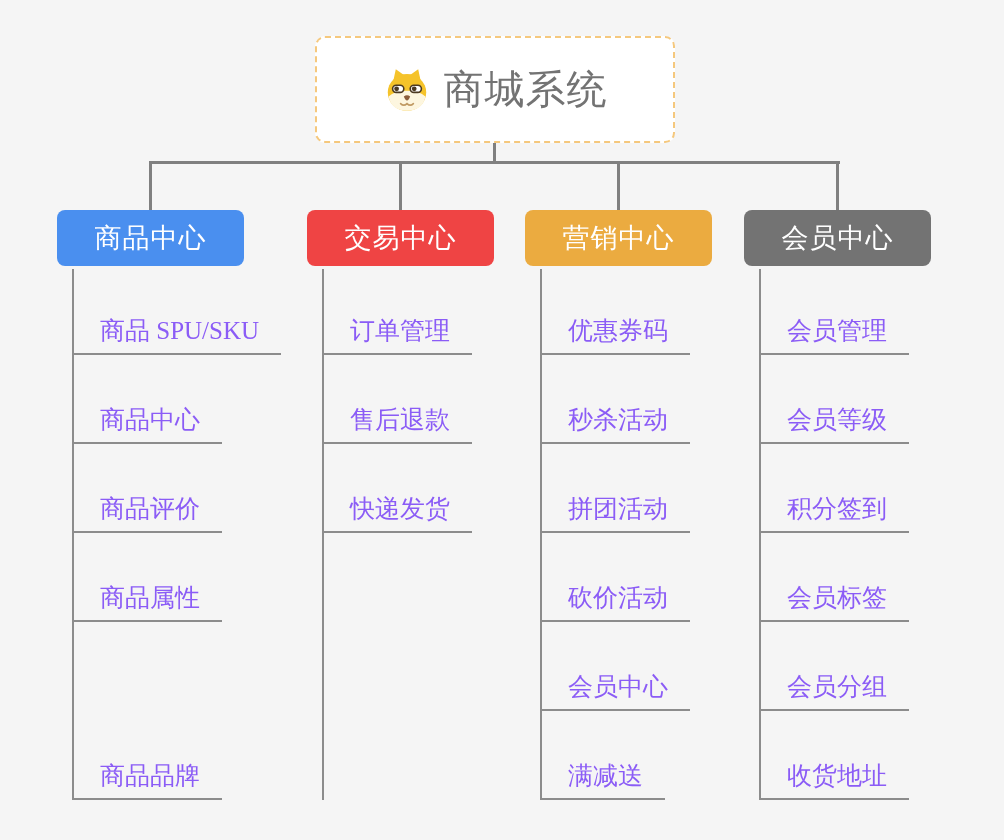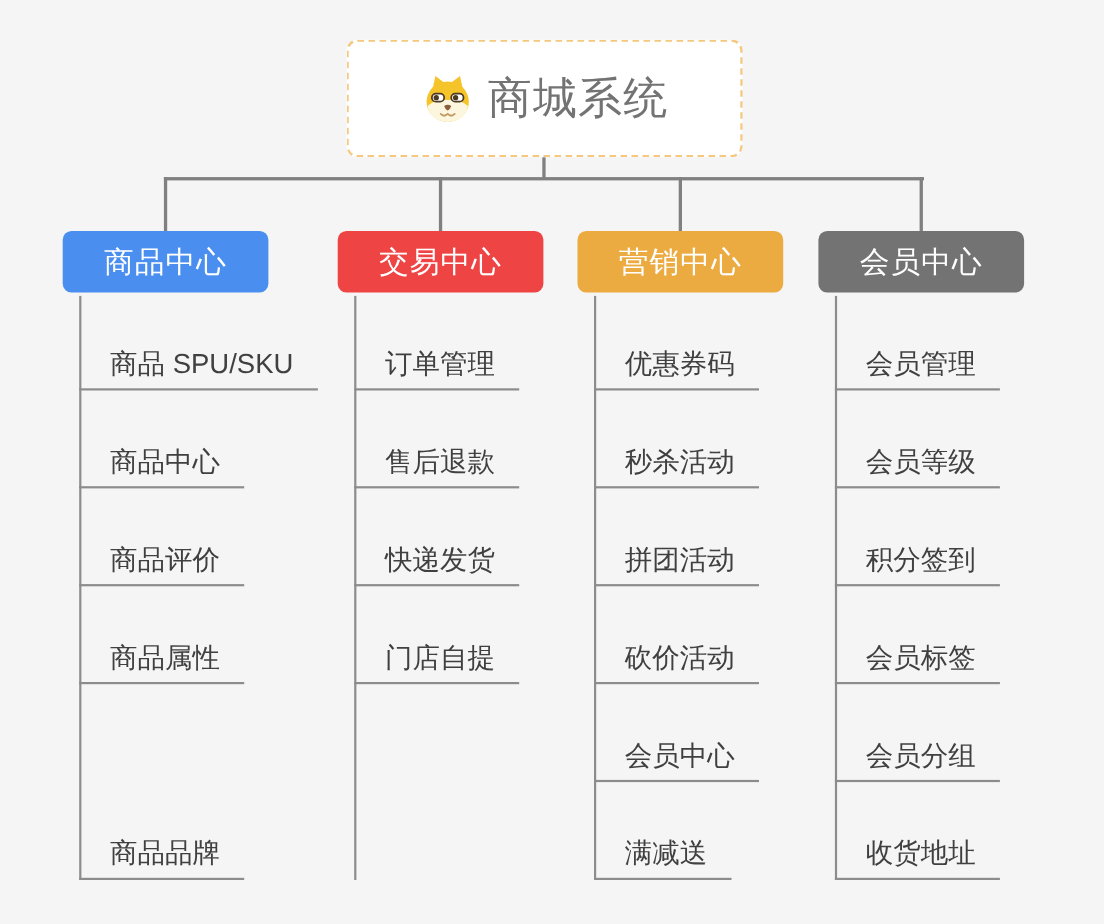--- a/index.html
+++ b/index.html
@@ -83,23 +83,24 @@
   
   .item {
     position: absolute;
     box-sizing: border-box;
     height: 49px;
     display: flex;
     align-items: flex-end;
     padding: 0 22px 6px 28px;
     border-bottom: 2px solid #8c8c8c;
     font-size: 25px;
-    color: #404040;
+    color: #8b5cf6;
     white-space: nowrap;
     cursor: pointer;
+    font-family: Liberation Serif, serif;
   }
   .ix0 { left: 72px; }
   .ix1 { left: 322px; }
   .ix2 { left: 540px; }
   .ix3 { left: 759px; }
   .iy0 { top: 306px; }
   .iy1 { top: 395px; }
   .iy2 { top: 484px; }
   .iy3 { top: 573px; }
   .iy4 { top: 662px; }
@@ -153,21 +154,20 @@
 
   <div class="item ix0 iy0">商品 SPU/SKU</div>
   <div class="item ix0 iy1">商品中心</div>
   <div class="item ix0 iy3">商品属性</div>
   <div class="item ix0 iy2">商品评价</div>
   <div class="item ix0 iy5">商品品牌</div>
 
   <div class="item ix1 iy0">订单管理</div>
   <div class="item ix1 iy2">快递发货</div>
   <div class="item ix1 iy1">售后退款</div>
-  <div class="item ix1 iy3">门店自提</div>
 
   <div class="item ix2 iy0">优惠券码</div>
   <div class="item ix2 iy1">秒杀活动</div>
   <div class="item ix2 iy2">拼团活动</div>
   <div class="item ix2 iy3">砍价活动</div>
   <div class="item ix2 iy4">会员中心</div>
   <div class="item ix2 iy5">满减送</div>
 
   <div class="item ix3 iy0">会员管理</div>
   <div class="item ix3 iy1">会员等级</div>

